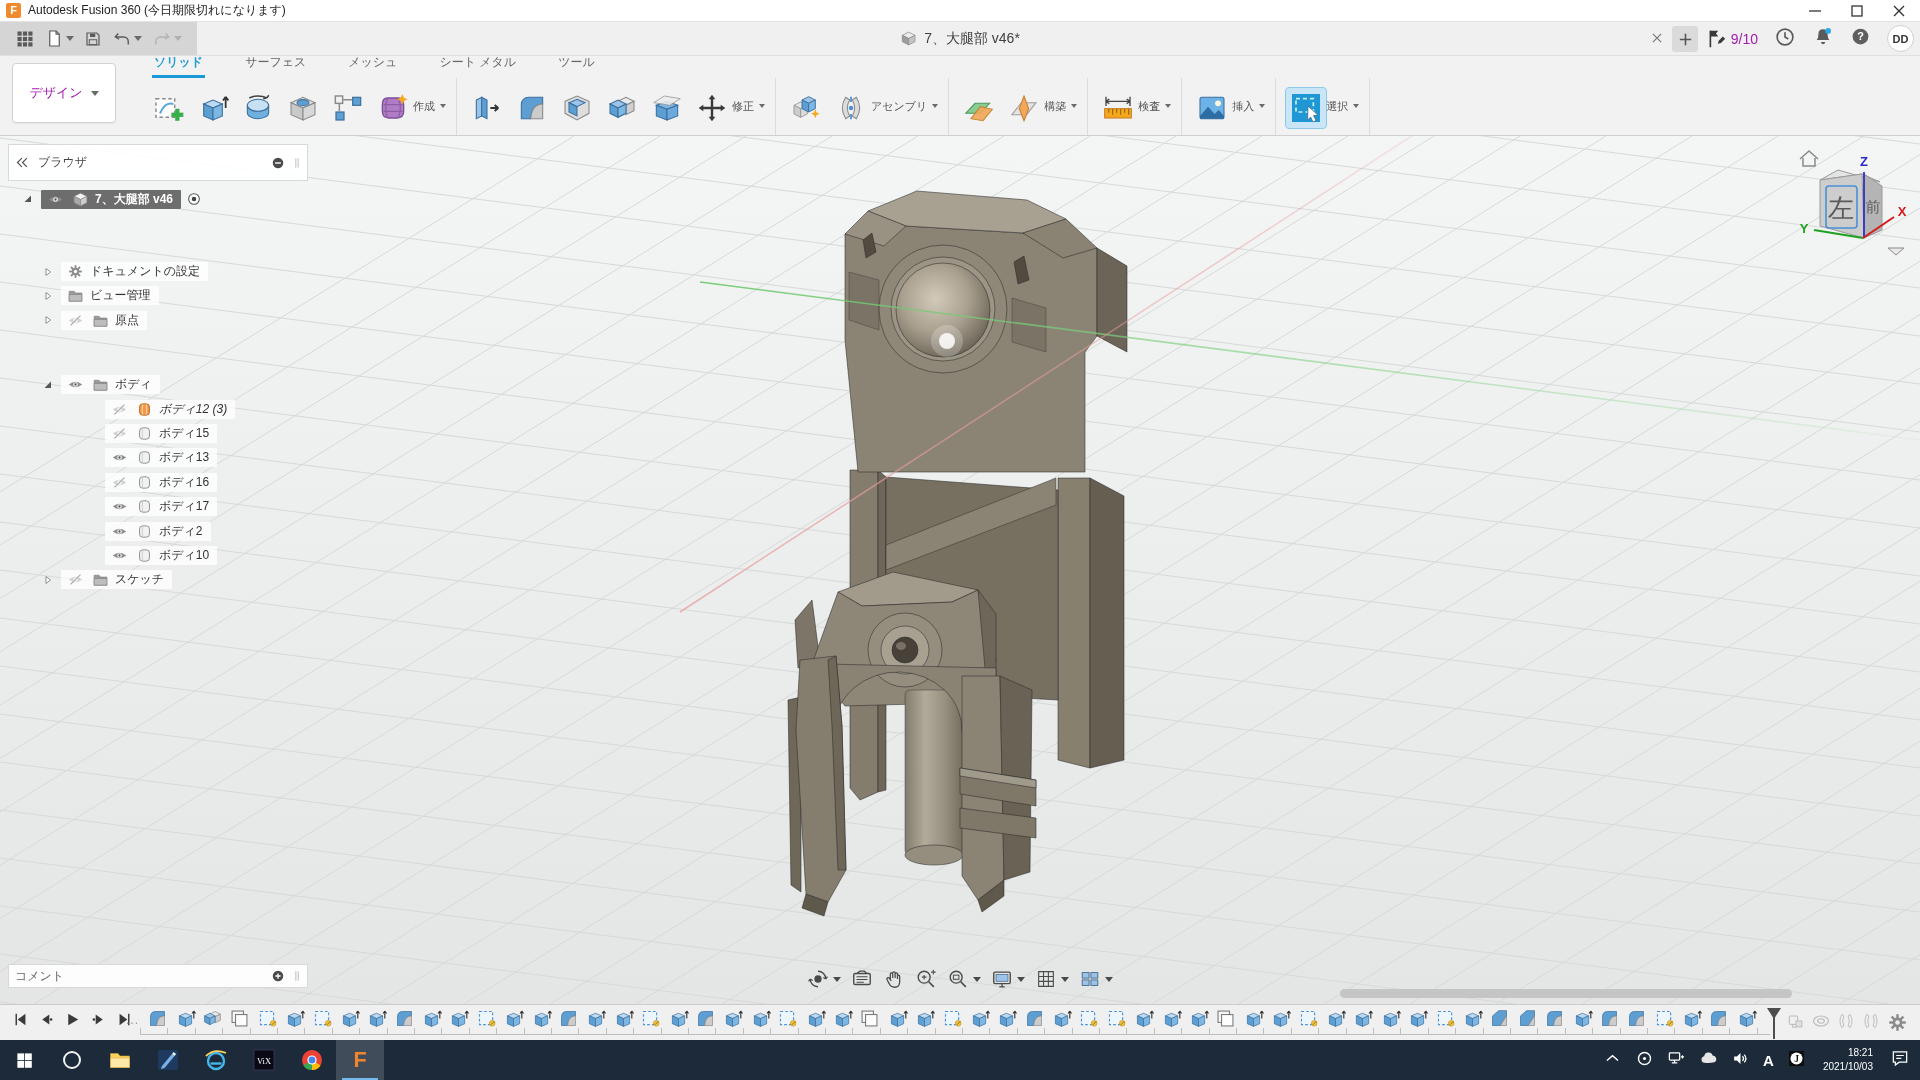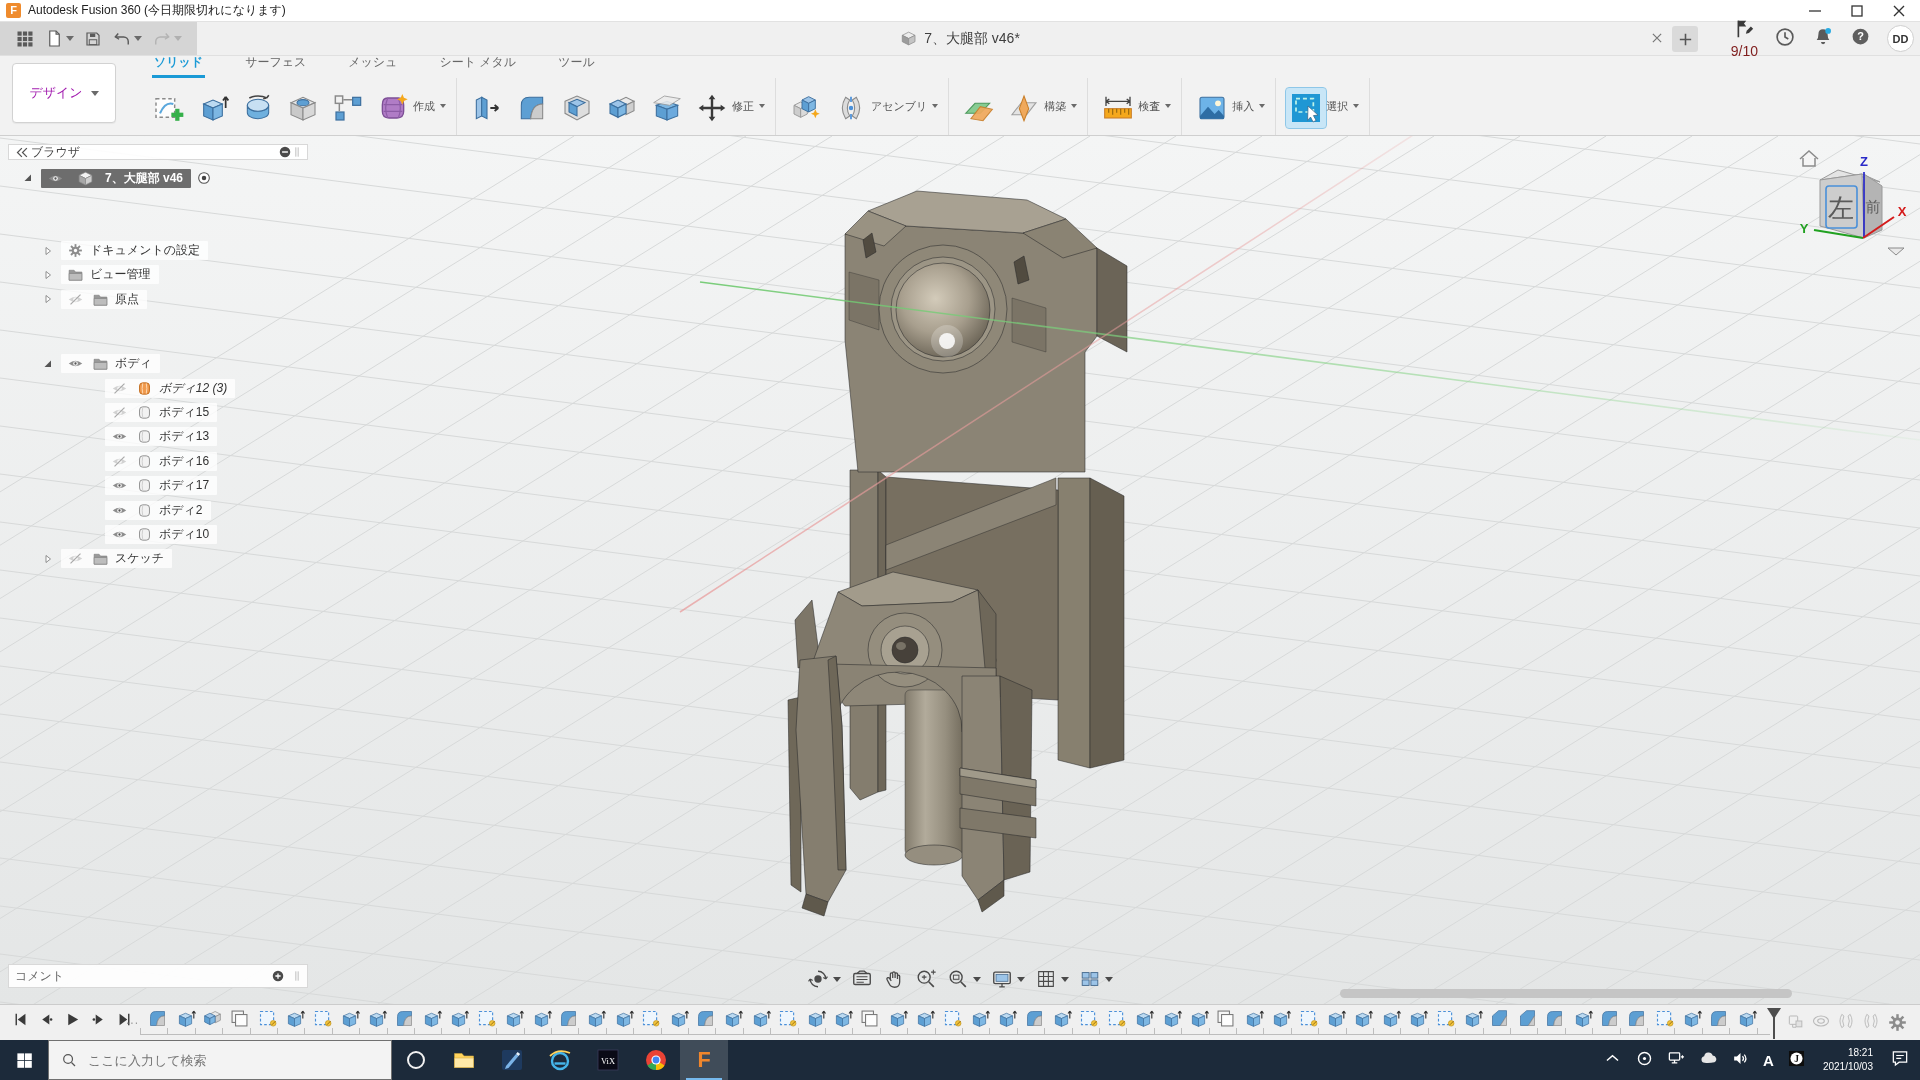--- a/index.html
+++ b/index.html
@@ -17,21 +17,21 @@
   .qat-row { height:34px; background:#f0f0f0; position:relative; display:flex; align-items:center; border-bottom:1px solid #e0e0e0;}
   .qat-left { height:100%; background:#d5d5d5; display:flex; align-items:center; padding:0 12px; gap:4px; }
   .qat-btn { display:flex; align-items:center; padding:2px 3px; }
   .caret { width:0; height:0; border-left:4px solid transparent; border-right:4px solid transparent; border-top:5px solid #6a6a6a; margin-left:2px; }
   .caret.dim { border-top-color:#b0b0b0; }
   .doc-tab { position:absolute; left:50%; top:0; transform:translateX(-50%); height:100%; display:flex; align-items:center; gap:7px; padding:0 14px; }
   .doc-tab .tab-label { font-size:14px; color:#3f3f3f; }
   .tab-close { position:absolute; right:254px; top:7px; }
   .tab-new { position:absolute; right:222px; top:4px; width:26px; height:26px; background:#dadada; border-radius:3px; display:flex; align-items:center; justify-content:center; }
   .top-right { position:absolute; right:6px; top:0; height:100%; display:flex; align-items:center; gap:16px; }
-  .ver-badge { display:flex; align-items:center; gap:4px; font-size:14px; color:#7f1d1d;flex-direction:column; }
+  .ver-badge { display:flex; align-items:center; gap:4px; font-size:14px; color:#a21caf; }
   .avatar { width:27px; height:27px; border-radius:50%; background:#fff; border:1px solid #cfcfcf; color:#333; font-size:11px; font-weight:bold; display:flex; align-items:center; justify-content:center; }
 
   
   .ribbon { height:80px; background:#f2f2f2; border-bottom:1px solid #cfcfcf; position:relative; }
   .ws-btn { position:absolute; left:12px; top:7px; width:104px; height:60px; background:#fff; border:1px solid #d2d2d2; border-radius:4px; display:flex; align-items:center; justify-content:center; gap:6px; font-size:13px; color:#a21caf; box-shadow:0 1px 1px rgba(0,0,0,.05); }
   .ribbon-main { margin-left:138px; }
   .ribbon-tabs { display:flex; gap:38px; height:22px; align-items:flex-end; padding-left:14px; }
   .ribbon-tab { font-size:12px; color:#666; padding:0 2px 4px 2px; border-bottom:3px solid transparent; }
   .ribbon-tab.active { color:#1a9ad6; border-bottom-color:#1a9ad6; font-weight:bold; }
   .ribbon-groups { display:flex; height:57px; }
@@ -41,27 +41,27 @@
   .tool-cell.active { background:#c8e6f7; outline:1px solid #8ec7e8; }
   .group-label { font-size:11px; color:#555; display:flex; align-items:center; gap:3px; padding-bottom:3px; }
   .group-label .caret { border-top-width:4px; border-left-width:3.5px; border-right-width:3.5px; }
 
   
   .viewport { position:relative; height:868px; background:linear-gradient(#f4f5f5,#e4e6e6); overflow:hidden; }
   .viewport > svg.scene { position:absolute; left:0; top:0; }
 
   
   .browser { position:absolute; left:8px; top:8px; width:300px; }
-  .browser-header { height:16px; background:rgba(255,255,255,.92); border:1px solid #d8d8d8; display:flex; align-items:center; padding:0 6px; gap:1px; }
+  .browser-header { height:37px; background:rgba(255,255,255,.92); border:1px solid #d8d8d8; display:flex; align-items:center; padding:0 6px; gap:8px; }
   .browser-header .hdr-label { font-size:12px; color:#444; flex:1; }
   .tree { margin-top:6px; }
   .tree-row { height:24.4px; display:flex; align-items:center; gap:3px; }
   .row-pill { display:inline-flex; align-items:center; gap:5px; background:rgba(255,255,255,.78); padding:1px 8px 1px 4px; border-radius:1px; }
   .row-label { font-size:12px; color:#333; white-space:nowrap; }
-  .tree-row.selected .row-pill { background:#6d6d6d;gap:10px; }
+  .tree-row.selected .row-pill { background:#6d6d6d; }
   .tree-row.selected .row-label { color:#fff; font-weight:bold; }
   .slot { width:20px; display:flex; align-items:center; justify-content:center; flex:0 0 auto; }
 
   
   .comment-bar { position:absolute; left:8px; bottom:16px; width:300px; height:24px; background:rgba(255,255,255,.92); border:1px solid #d8d8d8; display:flex; align-items:center; padding:0 6px; gap:8px; }
   .comment-bar .cmt-label { font-size:12px; color:#666; flex:1; }
 
   
   .nav-toolbar { position:absolute; left:50%; transform:translateX(-50%); bottom:14px; display:flex; align-items:center; gap:10px; }
   .nav-btn { display:flex; align-items:center; gap:2px; }
@@ -1483,27 +1483,20 @@
   <div class="tb-start">
     <svg width="19" height="19" viewBox="0 0 24 24">
         <g fill="#fff">
           <rect x="3" y="3" width="8.6" height="8.6"></rect>
           <rect x="12.6" y="3" width="8.6" height="8.6"></rect>
           <rect x="3" y="12.6" width="8.6" height="8.6"></rect>
           <rect x="12.6" y="12.6" width="8.6" height="8.6"></rect>
         </g>
       </svg>
   </div>
-  <div class="tb-search">
-    <svg width="17" height="17" viewBox="0 0 24 24">
-        <circle cx="10" cy="10" r="6.2" fill="none" stroke="#555" stroke-width="1.7"></circle>
-        <path d="M14.8 14.8 l5 5" stroke="#555" stroke-width="1.7"></path>
-      </svg>
-    <input type="text" placeholder="ここに入力して検索" style="">
-  </div>
   <div id="tb-apps" style="display:flex;">
       <div class="tb-app">
         <svg width="24" height="24" viewBox="0 0 24 24">
           <circle cx="12" cy="12" r="8" fill="none" stroke="#f2f2f2" stroke-width="2"></circle>
         </svg>
       </div>
       <div class="tb-app">
         <svg width="24" height="24" viewBox="0 0 24 24">
           <path d="M2.5 5.5 h7.5 l2 2.5 h9.5 v11.5 h-19 z" fill="#ffd35c" stroke="#caa23d" stroke-width=".6"></path>
           <path d="M2.5 10 h19 v9.5 h-19 z" fill="#ffe9a8" stroke="#caa23d" stroke-width=".5"></path>

